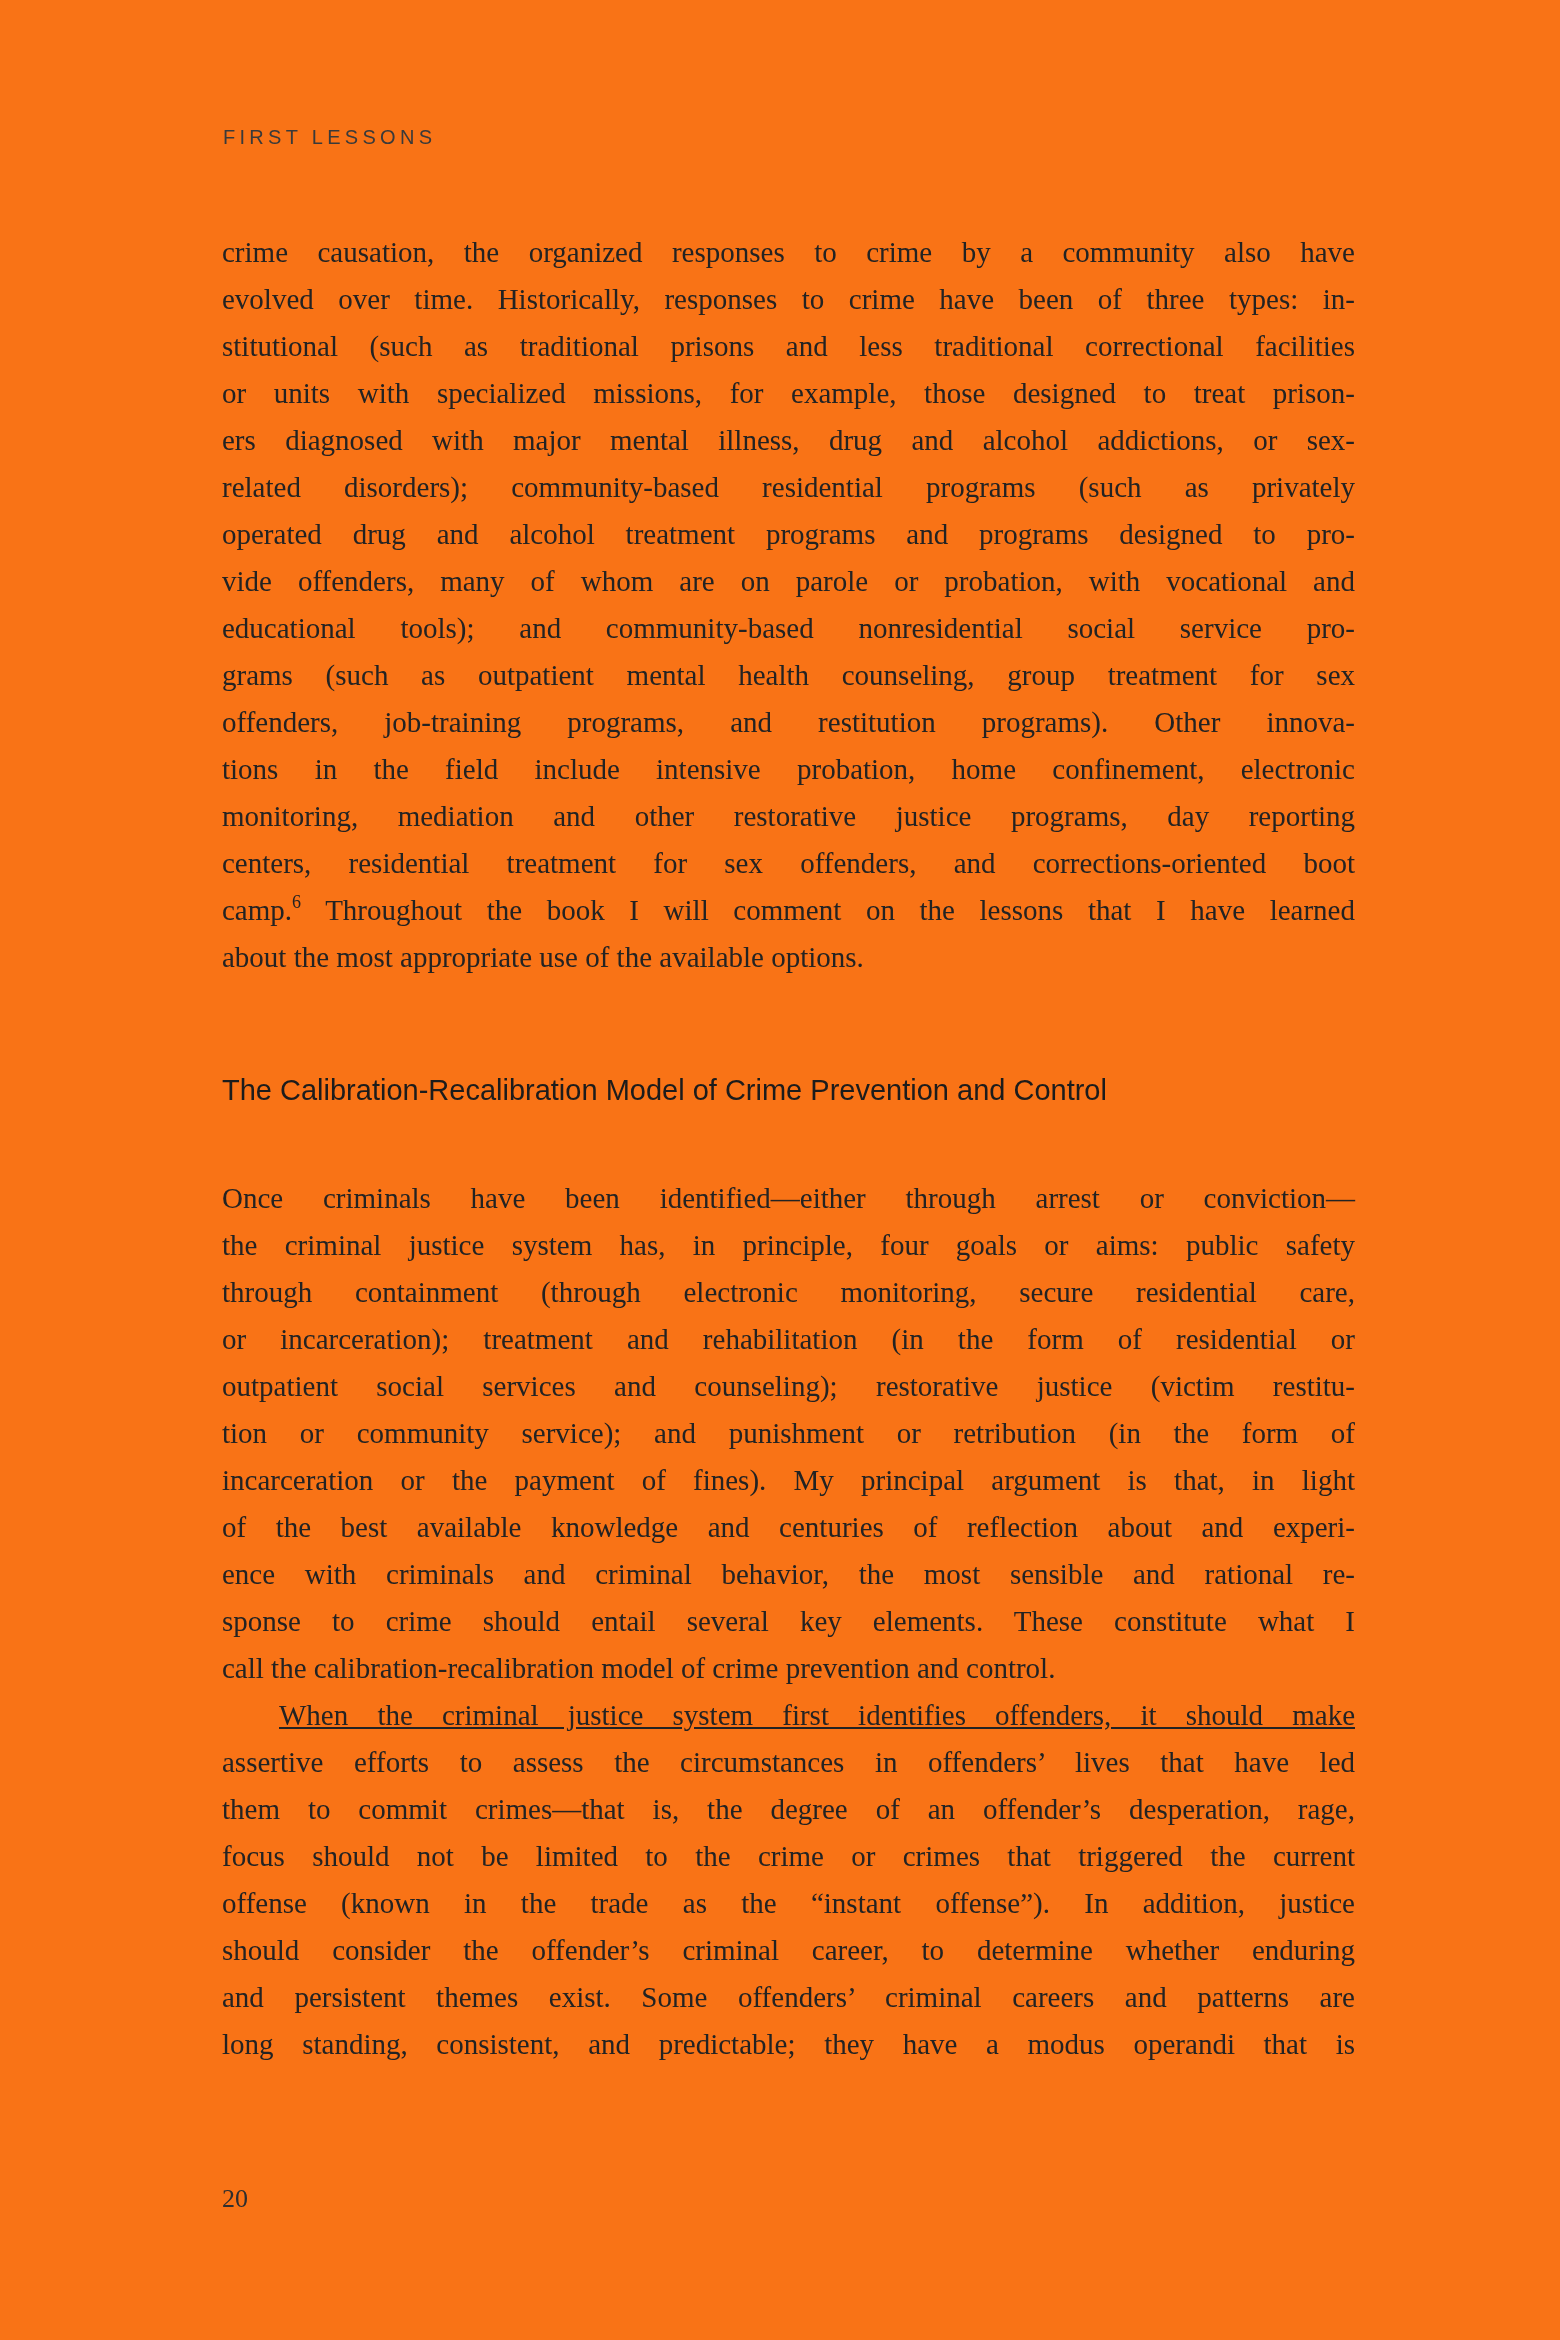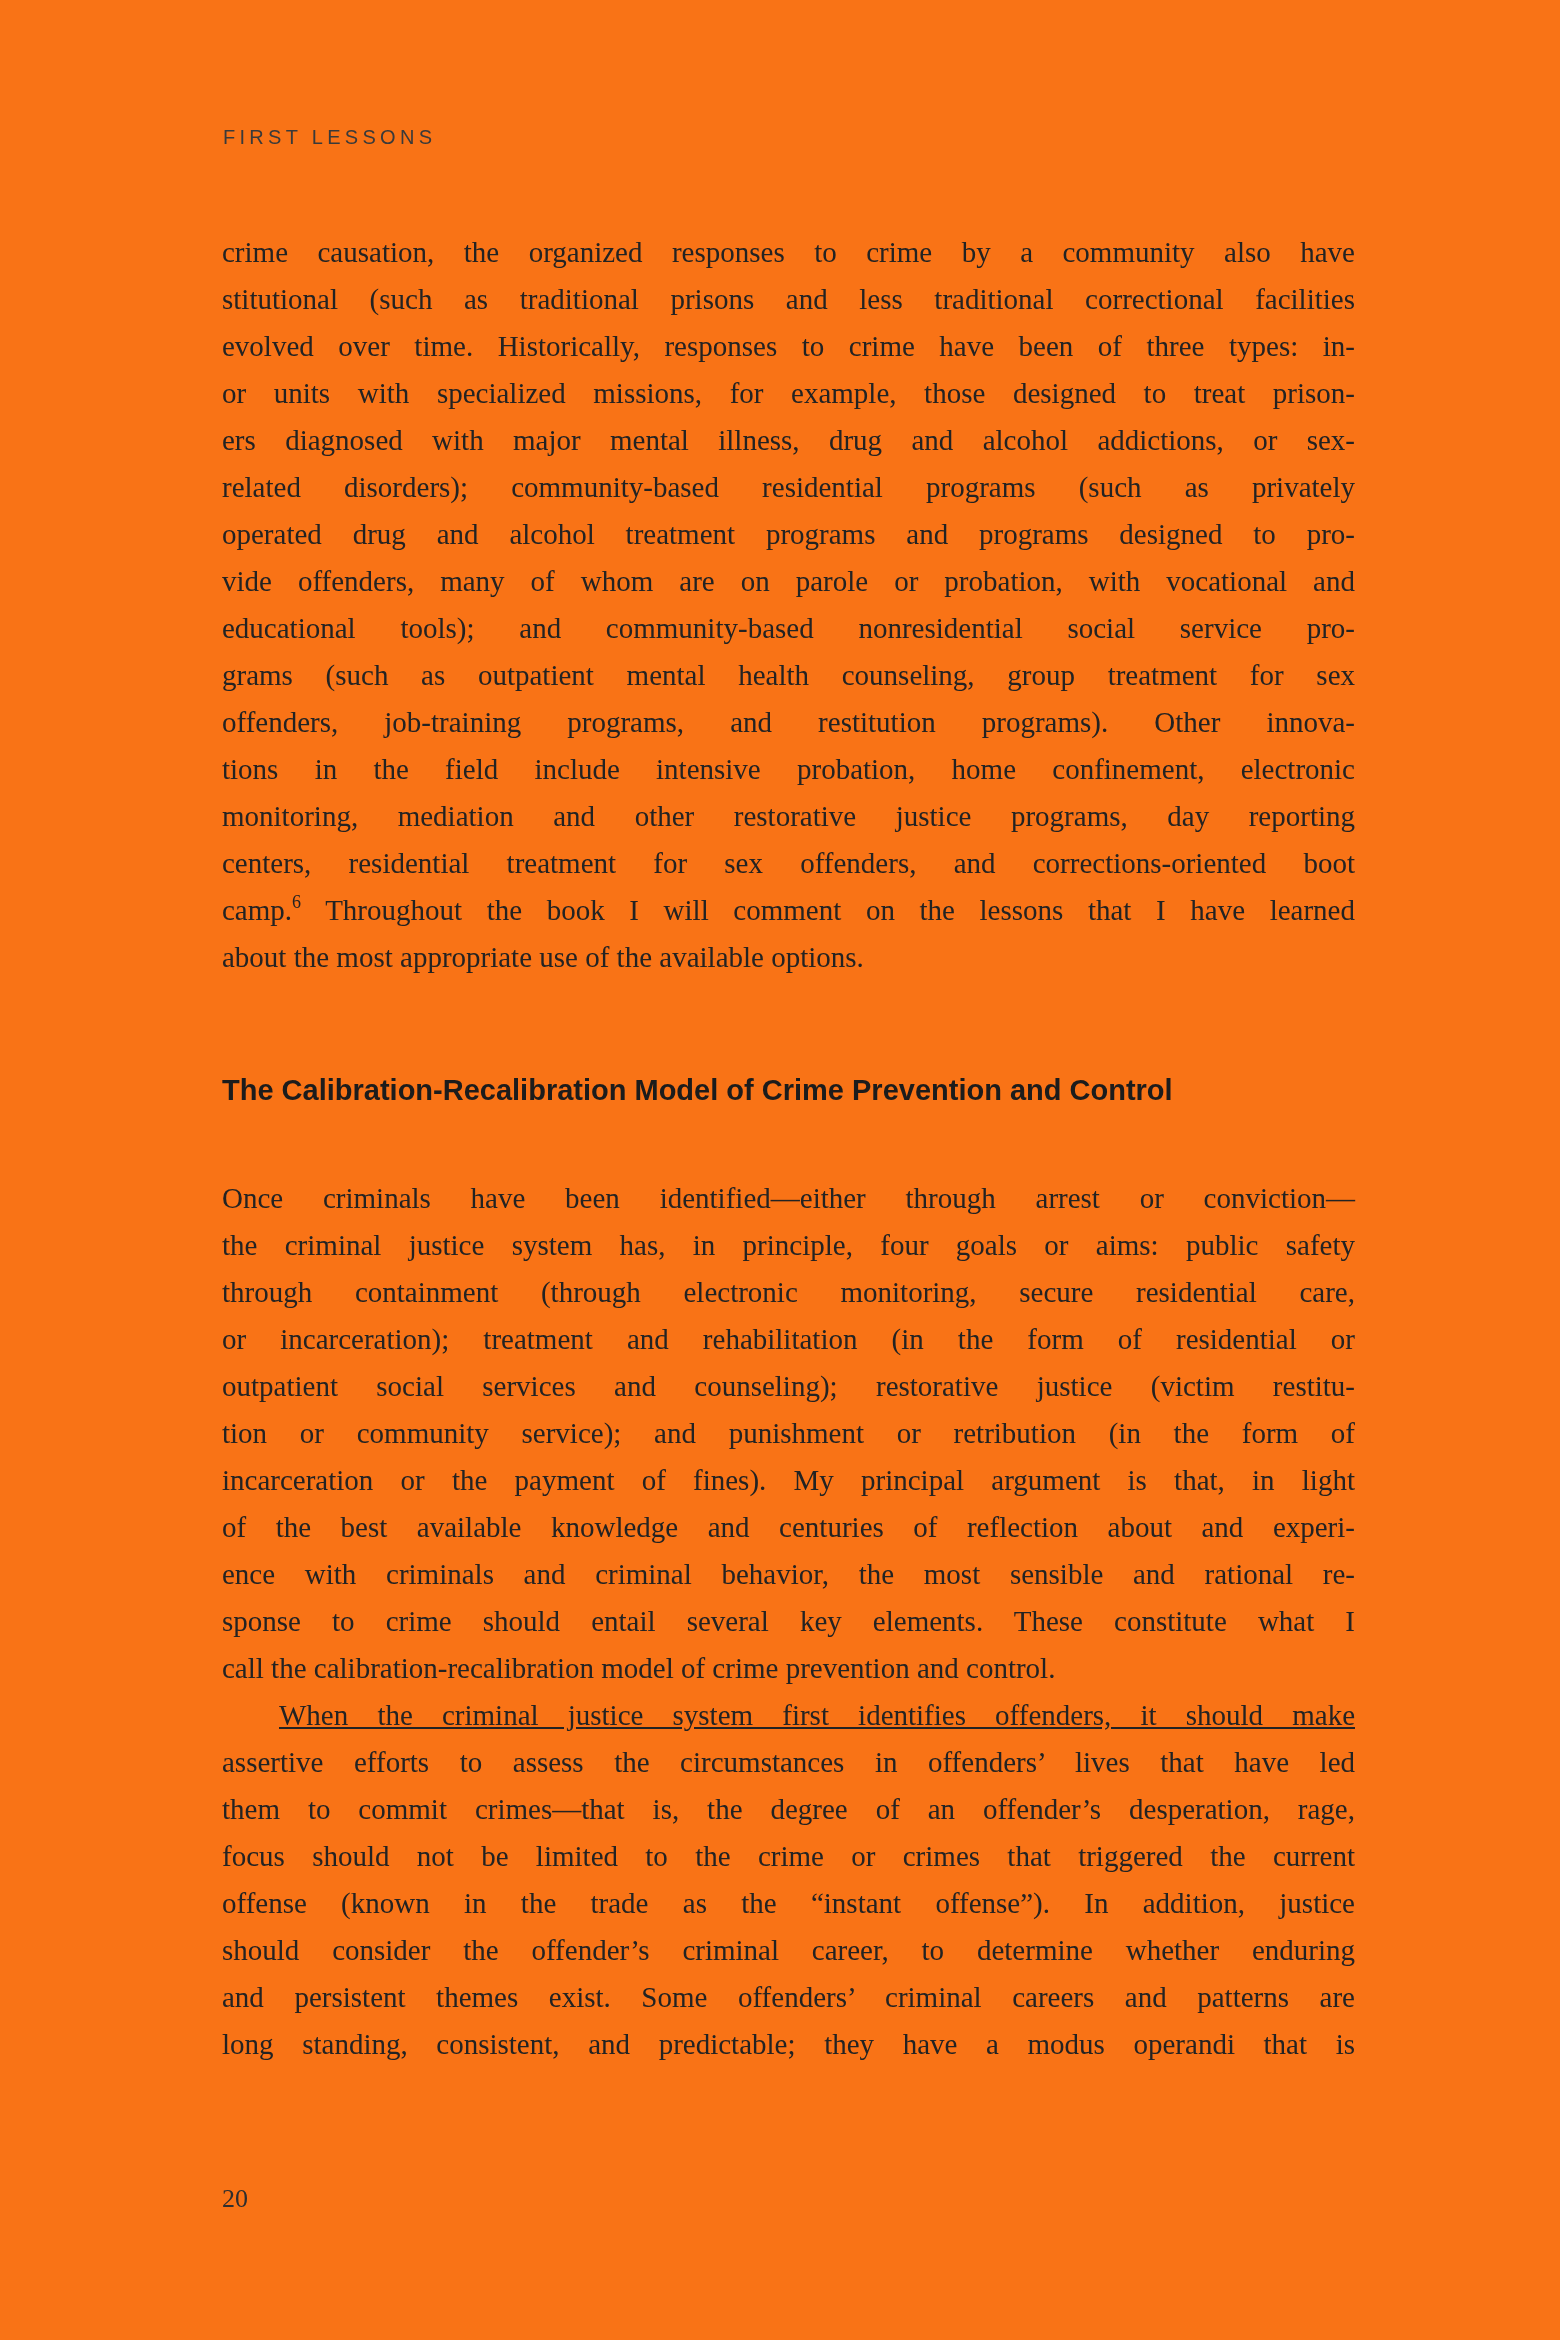--- a/index.html
+++ b/index.html
@@ -51,21 +51,21 @@
   sup.fnmark {
     font-size: 18px;
     line-height: 0;
     vertical-align: 12.4px;
   }
   .section-heading {
     margin-top: 90px;
     height: 38px;
     line-height: 38px;
     font-family: "Liberation Sans", sans-serif;
-    font-weight: 700;
+    font-weight: 400;
     font-size: 29px;
     color: #1c1c1c;
     text-align: left;
     text-align-last: left;
   }
   .para2-start {
     margin-top: 66px;
   }
   .page-number {
     position: absolute;
@@ -80,22 +80,22 @@
 <body>
 
 <div class="page">
 
   <div class="running-head">FIRST LESSONS</div>
 
   <div class="body-col">
 
     <div>
       <div class="tline">crime causation, the organized responses to crime by a community also have</div>
+      <div class="tline">evolved over time. Historically, responses to crime have been of three types: in-</div>
       <div class="tline">stitutional (such as traditional prisons and less traditional correctional facilities</div>
-      <div class="tline">evolved over time. Historically, responses to crime have been of three types: in-</div>
       <div class="tline">or units with specialized missions, for example, those designed to treat prison-</div>
       <div class="tline">ers diagnosed with major mental illness, drug and alcohol addictions, or sex-</div>
       <div class="tline">related disorders); community-based residential programs (such as privately</div>
       <div class="tline">operated drug and alcohol treatment programs and programs designed to pro-</div>
       <div class="tline">vide offenders, many of whom are on parole or probation, with vocational and</div>
       <div class="tline">educational tools); and community-based nonresidential social service pro-</div>
       <div class="tline">grams (such as outpatient mental health counseling, group treatment for sex</div>
       <div class="tline">offenders, job-training programs, and restitution programs). Other innova-</div>
       <div class="tline">tions in the field include intensive probation, home confinement, electronic</div>
       <div class="tline">monitoring, mediation and other restorative justice programs, day reporting</div>

